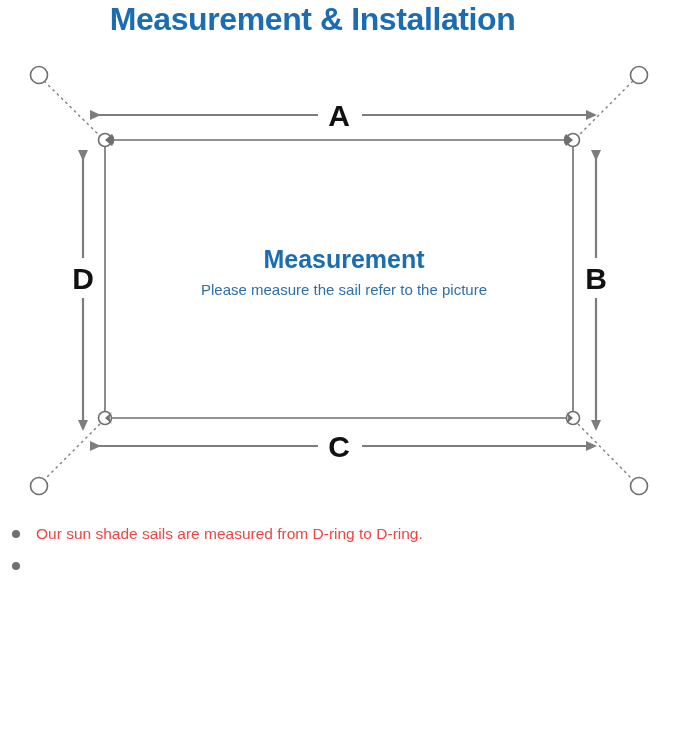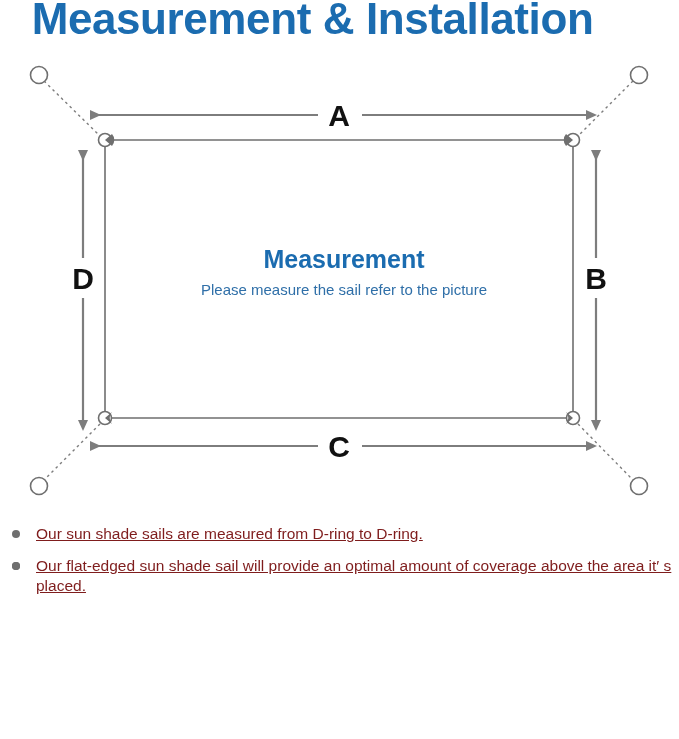--- a/index.html
+++ b/index.html
@@ -16,21 +16,21 @@
   }
 
   
   #page-title {
     position: absolute;
     top: 0px;
     left: 0;
     width: 625px;
     text-align: center;
     font-family: "Liberation Sans", sans-serif;
-    font-size: 44px;
+    font-size: 32px;
     font-weight: bold;
     color: #1b6cb0;
     letter-spacing: -0.4px;
     line-height: 38px;
     white-space: nowrap;
   }
 
   
   #diagram {
     position: absolute;
@@ -69,22 +69,21 @@
     top: 524px;
     width: 665px;
   }
   .note-item {
     position: relative;
     padding-left: 26px;
     margin-bottom: 12px;
     font-family: "Liberation Sans", sans-serif;
     font-size: 15.5px;
     line-height: 20px;
-    color: #7f1d1d;
-    text-decoration: underline;
+    color: #ef4444;
   }
   .note-item .bullet {
     position: absolute;
     left: 2px;
     top: 6px;
     width: 8px;
     height: 8px;
     border-radius: 50%;
     background: #6f6f6f;
   }
@@ -165,17 +164,13 @@
 </div>
 
 <div id="notes-list">
   <div class="note-item">
     <span class="bullet"></span>
     <span>Our sun shade sails are measured from D-ring to D-ring.</span>
   </div>
   <div class="note-item">
     <span class="bullet"></span>
   </div>
-  <div class="note-item">
-    <span class="bullet"></span>
-    <span>Our flat-edged sun shade sail will provide an optimal amount of coverage above the area it′ s placed.</span>
-  </div>
 </div>
 
 </body></html>

